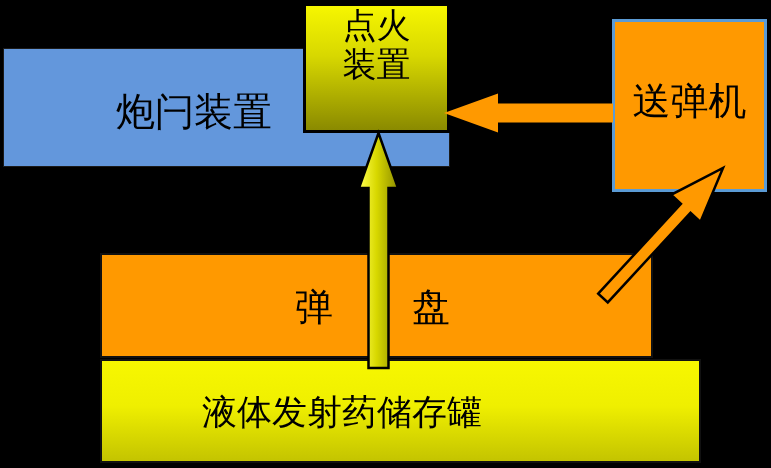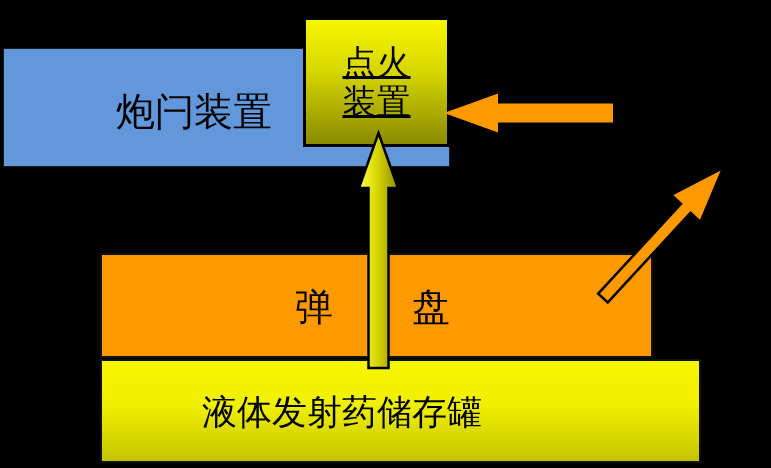--- a/index.html
+++ b/index.html
@@ -12,26 +12,25 @@
   .box{position:absolute;box-sizing:border-box;}
   .label{position:absolute;white-space:nowrap;transform:translate(-50%,-50%);}
 
   #breech-box{
     left:3px;top:48px;width:447px;height:119px;
     background:#6397DC;border:1px solid #1a1a1a;
   }
   #breech-label{left:190px;top:63px;font-size:39px;}
 
   #ignition-box{
-    left:303px;top:17px;width:147px;height:130px;
+    left:303px;top:3px;width:147px;height:130px;
     border:3px solid #000;
     background:linear-gradient(180deg,#f6f600 0%,#d8d800 40%,#8a8a00 100%);
-    display:flex;align-items:center;justify-content:center;
+    display:flex;align-items:flex-start;justify-content:center;
     text-align:center;
-    text-decoration:underline;
   }
   #ignition-label{font-size:34px;line-height:39px;}
 
   #feeder-box{
     left:612px;top:19px;width:155px;height:173px;
     border:3px solid #5B9BD5;background:#FF9900;
     display:flex;align-items:center;justify-content:center;
   }
   #feeder-label{font-size:38px;margin-top:-8px;}
 
@@ -61,20 +60,23 @@
     <span class="label" id="breech-label">炮闩装置</span>
   </div>
 
   <div class="box" id="ignition-box">
     <div id="ignition-label">
       <div>点火</div>
       <div>装置</div>
     </div>
   </div>
 
+  <div class="box" id="feeder-box">
+    <span id="feeder-label">送弹机</span>
+  </div>
 
   <div class="box" id="tray-box">
     <span class="tray-char" id="tray-char-left">弹</span>
     <span class="tray-char" id="tray-char-right">盘</span>
   </div>
 
   <div class="box" id="tank-box">
     <span class="label" id="tank-label">液体发射药储存罐</span>
   </div>
 

